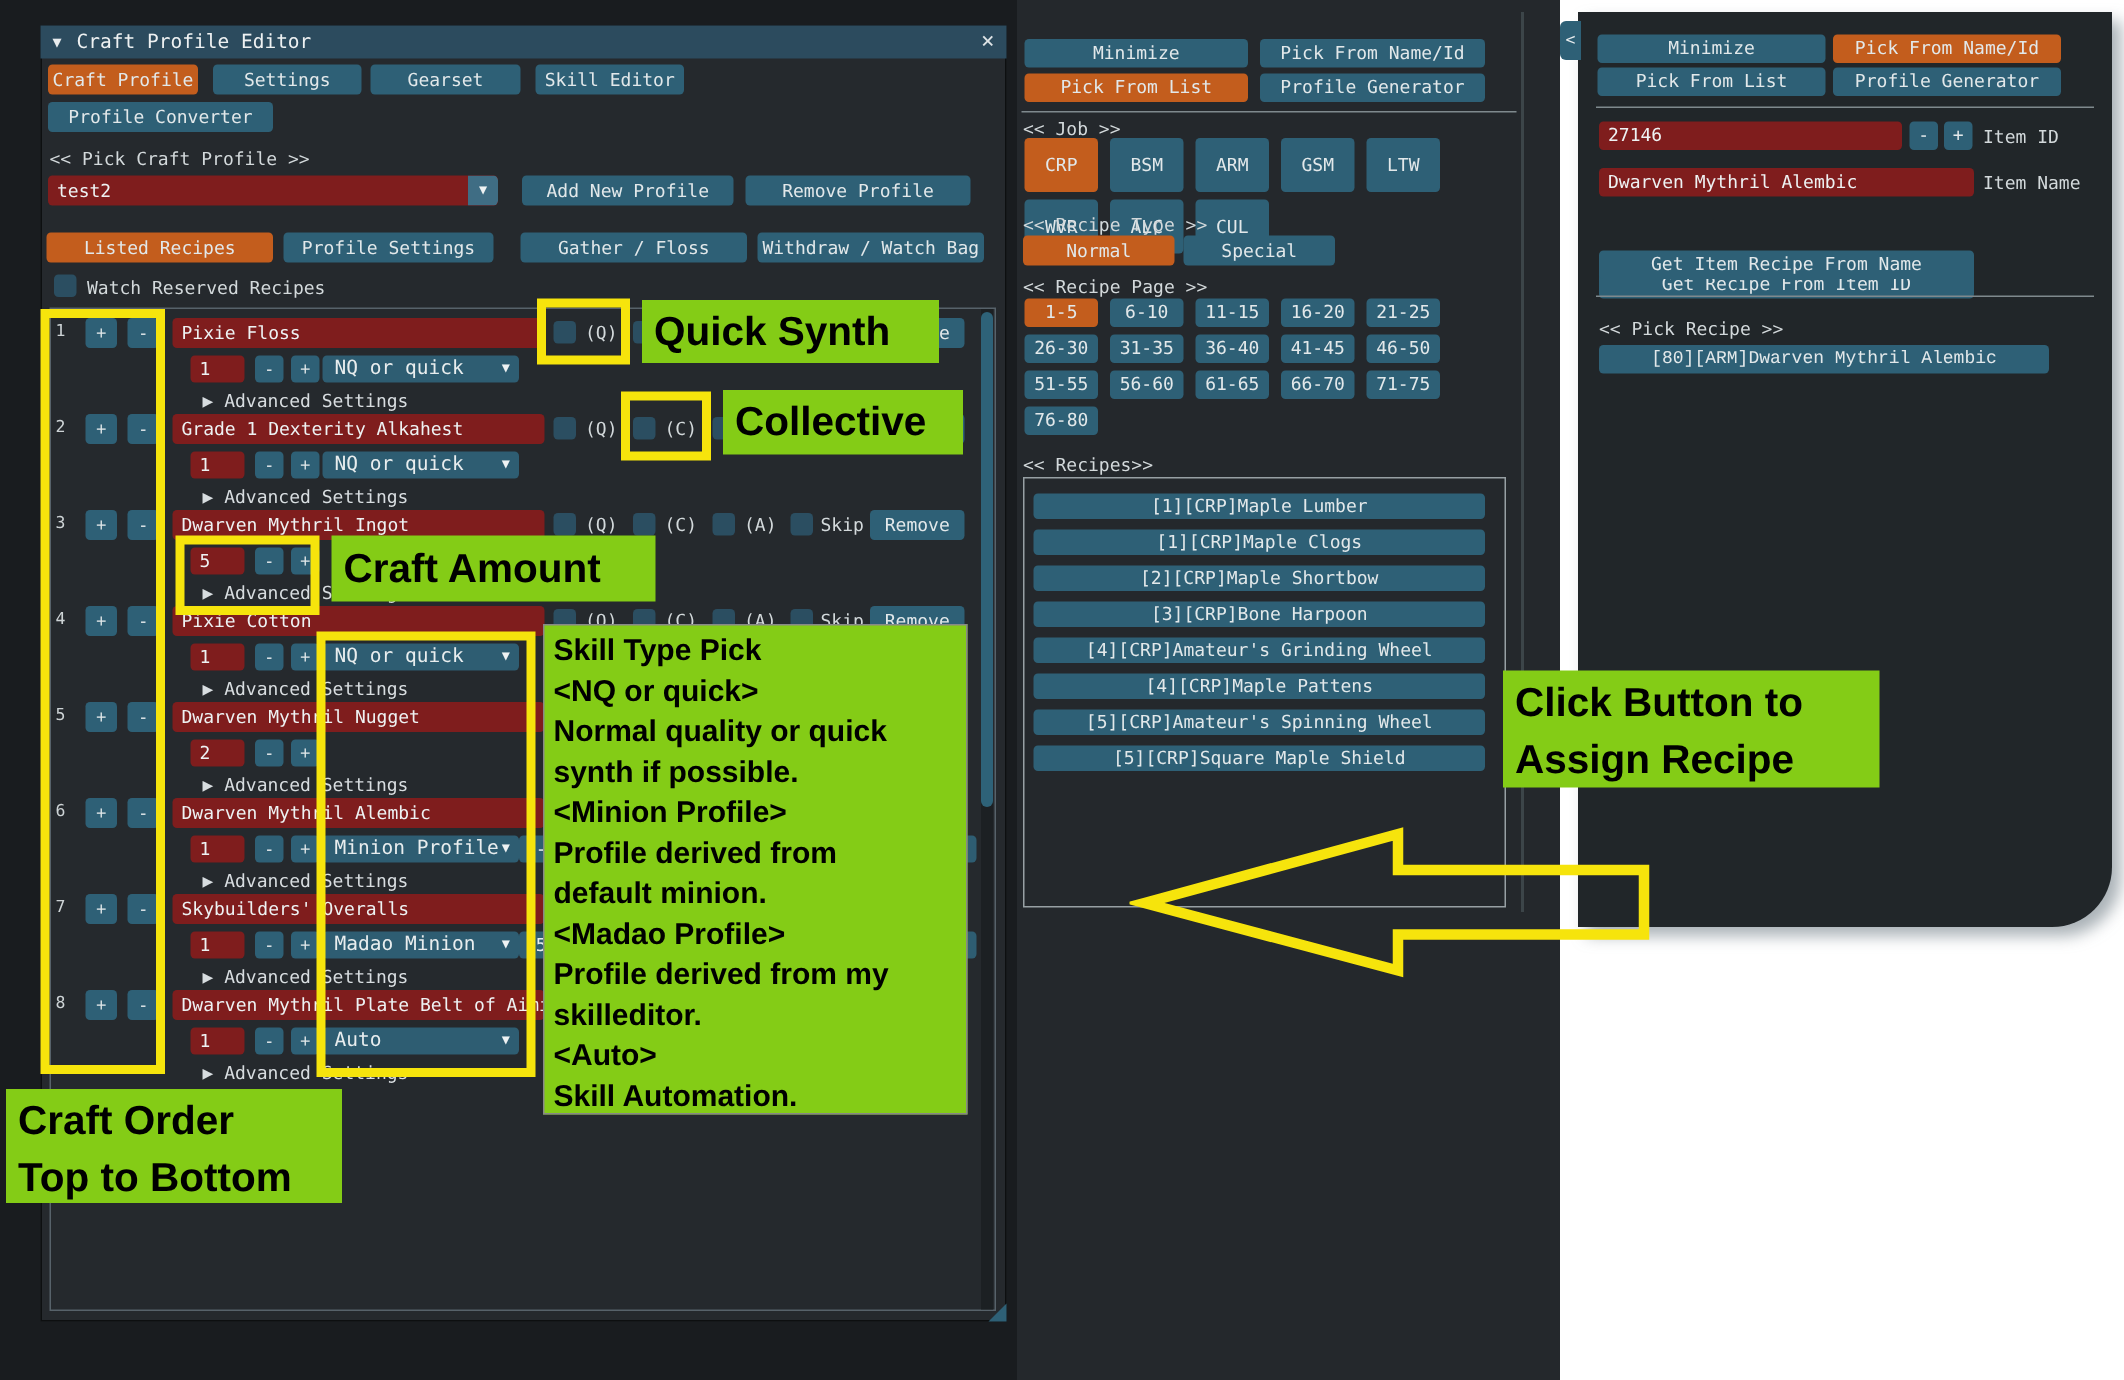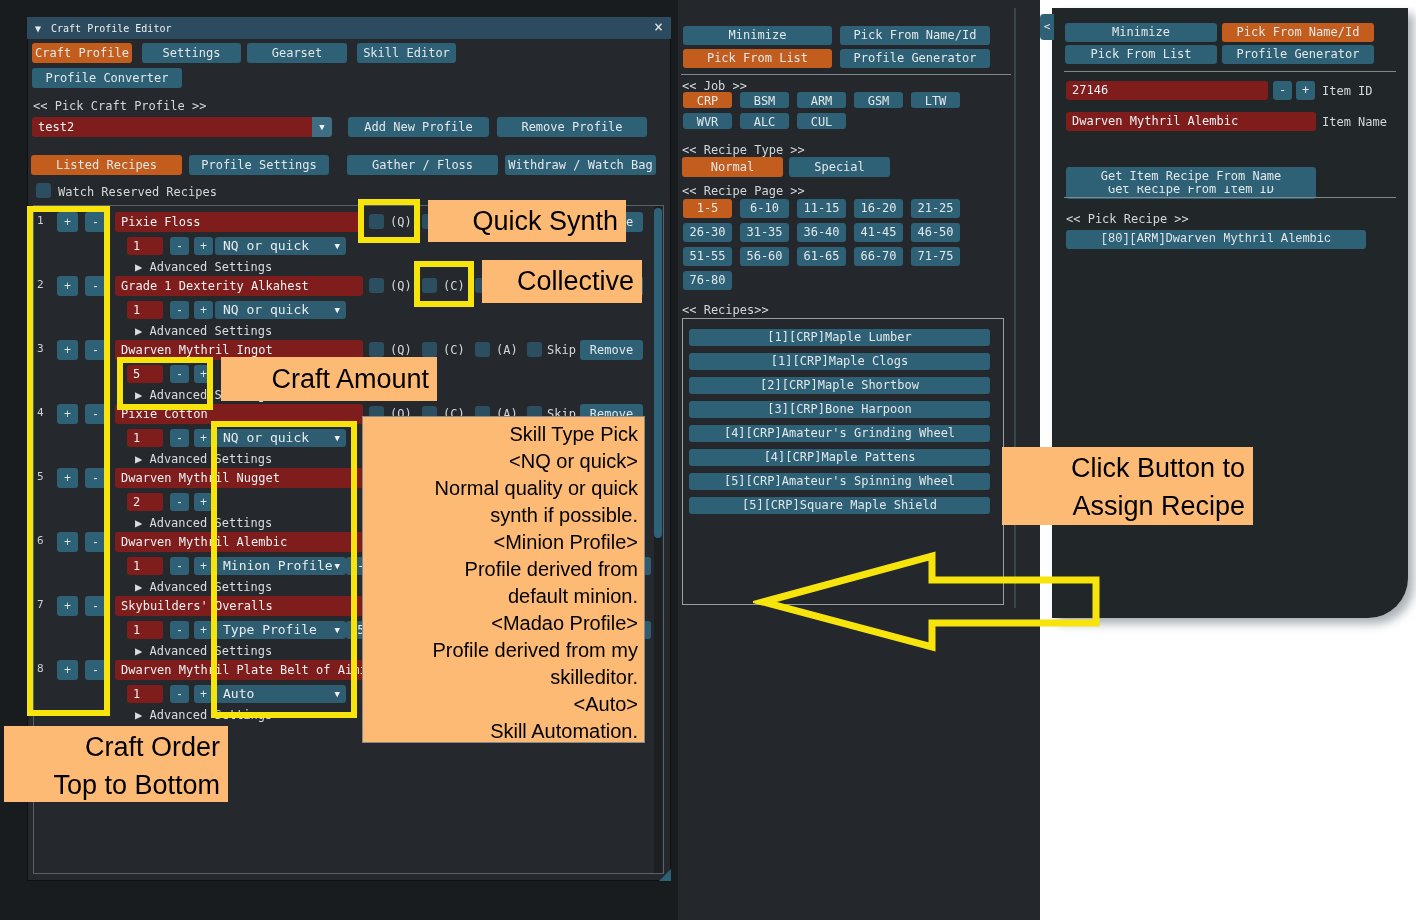--- a/index.html
+++ b/index.html
@@ -42,21 +42,21 @@
     overflow:hidden;
   }
   .cbx { position:absolute; width:15px; height:15px; background:#2b4e61; border-radius:3px; }
 
   
   #win { position:absolute; left:27px; top:17px; width:644px; height:864px;
          background:#25292d; border:1px solid #0d0f10; }
   #titlebar { position:absolute; left:27px; top:17px; width:644px; height:22px;
               background:#2c4b5e; display:flex; align-items:center; }
   #titlebar .tri { margin-left:8px; font-size:10px; color:#e8ecee; }
-  #titlebar .ttl { margin-left:10px; font-size:10px; color:#eef1f2; }
+  #titlebar .ttl { margin-left:10px; font-size:13px; color:#eef1f2; }
   #titlebar .cls { position:absolute; right:8px; top:1px; font-size:15px; color:#dfe4e6; cursor:pointer; }
   #frame { position:absolute; left:33px; top:205px; width:631px; height:669px;
            border:1px solid #57626a; }
   #sbtrack { position:absolute; left:654px; top:206px; width:8px; height:667px; background:#1c2023; }
   #sbthumb { position:absolute; left:654px; top:208px; width:8px; height:330px; background:#2e6278; border-radius:4px; }
   #grip { position:absolute; left:659px; top:869px; width:0; height:0;
           border-left:12px solid transparent; border-bottom:12px solid #2e6076; }
 
   
   .rrow { position:absolute; left:27px; width:644px; height:64px; }
@@ -83,37 +83,37 @@
           padding:0 4px; line-height:18px; }
   .adv { position:absolute; left:108px; top:48px; color:#d8dde0; font-size:12px; cursor:pointer; }
 
   
   #midcol { position:absolute; left:678px; top:0; width:362px; height:920px; background:#24282c; }
   #midline { position:absolute; left:1014px; top:8px; width:2px; height:600px; background:#3c4549; }
   #reclist { position:absolute; left:682px; top:318px; width:322px; height:287px; border:1px solid #97a0a4; }
   .vlist { position:absolute; display:flex; flex-direction:column; gap:7px; }
   .vlist .btn, .flexwrap .btn { position:static; }
   .flexwrap { position:absolute; display:flex; flex-wrap:wrap; column-gap:8px; row-gap:5px; }
-  .jobbtn { width:49px; height:16px; }
+  .jobbtn { width:49px; height:36px; }
   .pagebtn { width:49px; height:19px; }
   .recbtn { width:301px; height:17px; line-height:17px; font-size:12px; }
 
   
   #whitebg { position:absolute; left:1040px; top:0; width:376px; height:920px; background:#ffffff; }
   #rpanel { position:absolute; left:1052px; top:8px; width:356px; height:610px;
             background:#212629; border-bottom-right-radius:40px;
             box-shadow:6px 6px 10px rgba(125,136,144,0.65); }
   #rtab { position:absolute; left:1040px; top:14px; width:14px; height:26px; background:#2e6076;
           border-radius:4px 0 0 4px; color:#e8ecee; font-size:11px; text-align:center; line-height:26px; cursor:pointer; }
 
   
   .ybox { position:absolute; border:6px solid #f6e40c; z-index:50; pointer-events:none; }
-  .note { position:absolute; background:#fdba74; color:#000; z-index:60;
-          font-family:"Liberation Sans", sans-serif; font-weight:400;
-          white-space:pre-line;text-align:right; }
+  .note { position:absolute; background:#84cc16; color:#000; z-index:60;
+          font-family:"Liberation Sans", sans-serif; font-weight:700;
+          white-space:pre-line; }
   .note.big { font-size:27px; line-height:38px; padding:2px 8px; }
   #skillnote { font-size:20px; line-height:27px; padding:4px 6px; border:1px solid #888; }
   #arrowsvg { position:absolute; left:753px; top:548px; z-index:70; pointer-events:none; }
 </style>
 </head>
 <body>
 
 <div id="midcol"></div>
 <div id="midline"></div>
 
@@ -303,21 +303,21 @@
   <span class="cl l2">(C)</span>
   <span class="cb c3"></span>
   <span class="cl l3">(A)</span>
   <span class="cb c4"></span>
   <span class="cl l4">Skip</span>
   <button class="btn rm">Remove</button>
   <div class="fld qf">1</div>
   <button class="sq qm">-</button>
   <button class="sq qp">+</button>
   <div class="combo">
-    <span class="cotx">Type Profile</span>
+    <span class="cotx">Madao Minion</span>
     <span class="arr">▼</span>
   </div>
   <button class="wbtn">[5</button>
   <div class="adv">▶ Advanced Settings</div>
 </div>
     <div class="rrow" style="top: 660px;">
   <span class="rnum">8</span>
   <button class="sq b1">+</button>
   <button class="sq b2">-</button>
   <div class="fld nm">Dwarven Mythril Plate Belt of Aimin</div>

